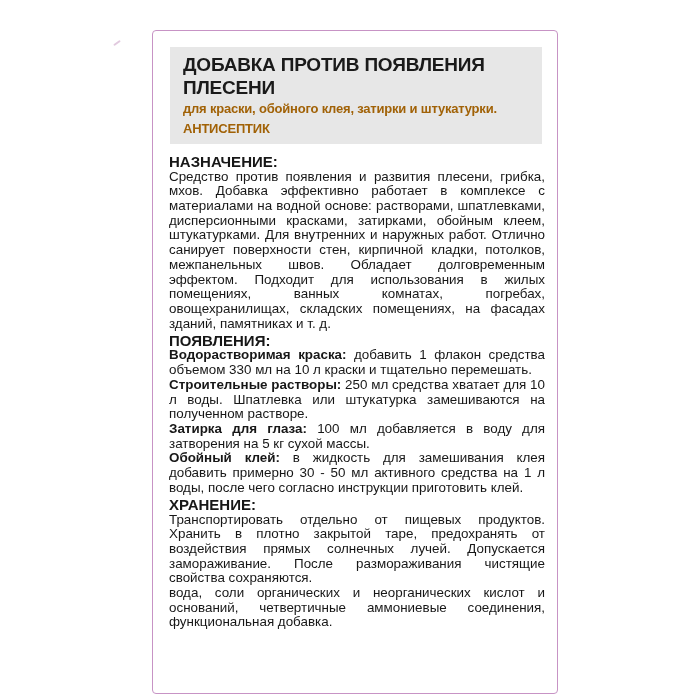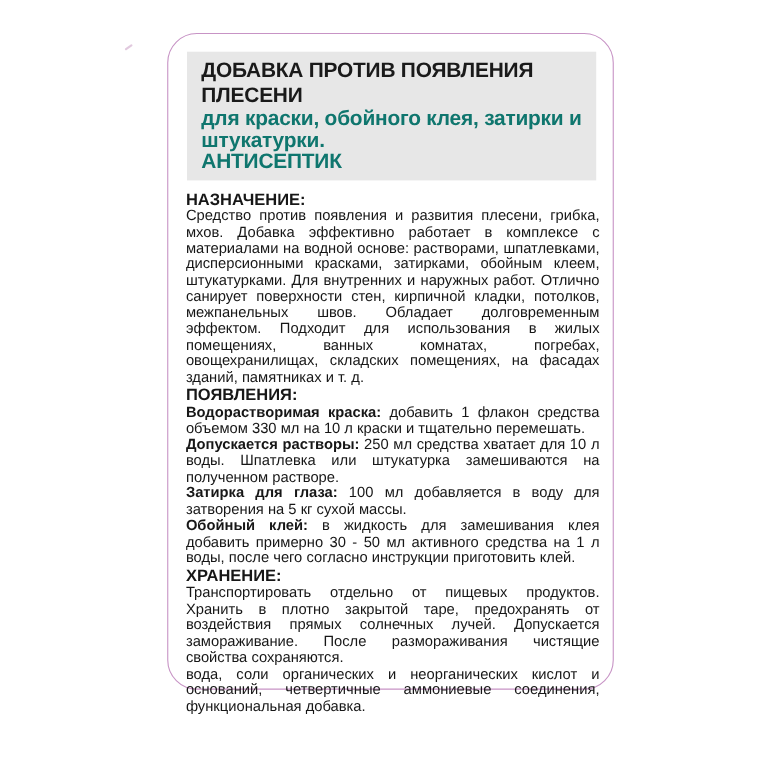--- a/index.html
+++ b/index.html
@@ -16,25 +16,25 @@
     width: 700px;
     height: 700px;
     background: #ffffff;
     overflow: hidden;
   }
   .label-card {
     position: absolute;
     left: 152px;
     top: 30px;
     width: 406px;
-    height: 597px;
+    height: 664px;
     box-sizing: border-box;
     background: #ffffff;
     border: 1.5px solid #c793c5;
-    border-radius: 27px;
+    border-radius: 4px;
   }
   .print-speck {
     position: absolute;
     left: 113px;
     top: 42px;
     width: 8px;
     height: 2px;
     background: #d9bcd6;
     transform: rotate(-35deg);
     border-radius: 2px;
@@ -46,25 +46,25 @@
     padding: 6px 10px 6px 13px;
   }
   .product-title {
     font-size: 19px;
     font-weight: bold;
     line-height: 23px;
     letter-spacing: -0.2px;
     color: #1a1a1a;
   }
   .product-subtitle {
-    font-size: 19px;
+    font-size: 13px;
     font-weight: bold;
     line-height: 19.5px;
     letter-spacing: -0.2px;
-    color: #0f766e;
+    color: #a16207;
   }
   .content {
     padding: 0 12px 0 16px;
     font-size: 13.4px;
     line-height: 14.7px;
     text-align: justify;
   }
   .section-heading {
     font-size: 15px;
     font-weight: bold;
@@ -97,21 +97,21 @@
     <div class="content">
 
       <div>
         <div class="section-heading">НАЗНАЧЕНИЕ:</div>
         <p><span>Средство против появления и развития плесени, грибка, мхов. Добавка эффективно работает в комплексе с материалами на водной основе: растворами, шпатлевками, дисперсионными красками, затирками, обойным клеем, штукатурками. Для внутренних и наружных работ. Отлично санирует поверхности стен, кирпичной кладки, потолков, межпанельных швов. Обладает долговременным эффектом. Подходит для использования в жилых помещениях, ванных комнатах, погребах, овощехранилищах, складских помещениях, на фасадах зданий, памятниках и т. д.</span></p>
       </div>
 
       <div>
         <div class="section-heading">ПОЯВЛЕНИЯ:</div>
         <p><b class="lead">Водорастворимая краска:</b> <span>добавить 1 флакон средства объемом 330 мл на 10 л краски и тщательно перемешать.</span></p>
-        <p><b class="lead">Допускается растворы:</b> <span>250 мл средства хватает для 10 л воды. Шпатлевка или штукатурка замешиваются на полученном растворе.</span></p>
+        <p><b class="lead">Строительные растворы:</b> <span>250 мл средства хватает для 10 л воды. Шпатлевка или штукатурка замешиваются на полученном растворе.</span></p>
         <p><b class="lead">Затирка для глаза:</b> <span>100 мл добавляется в воду для затворения на 5 кг сухой массы.</span></p>
         <p><b class="lead">Обойный клей:</b> <span>в жидкость для замешивания клея добавить примерно 30 - 50 мл активного средства на 1 л воды, после чего согласно инструкции приготовить клей.</span></p>
       </div>
 
 
       <div>
         <div class="section-heading">ХРАНЕНИЕ:</div>
         <p><span>Транспортировать отдельно от пищевых продуктов. Хранить в плотно закрытой таре, предохранять от воздействия прямых солнечных лучей. Допускается замораживание. После размораживания чистящие свойства сохраняются.</span></p>
       </div>
 

